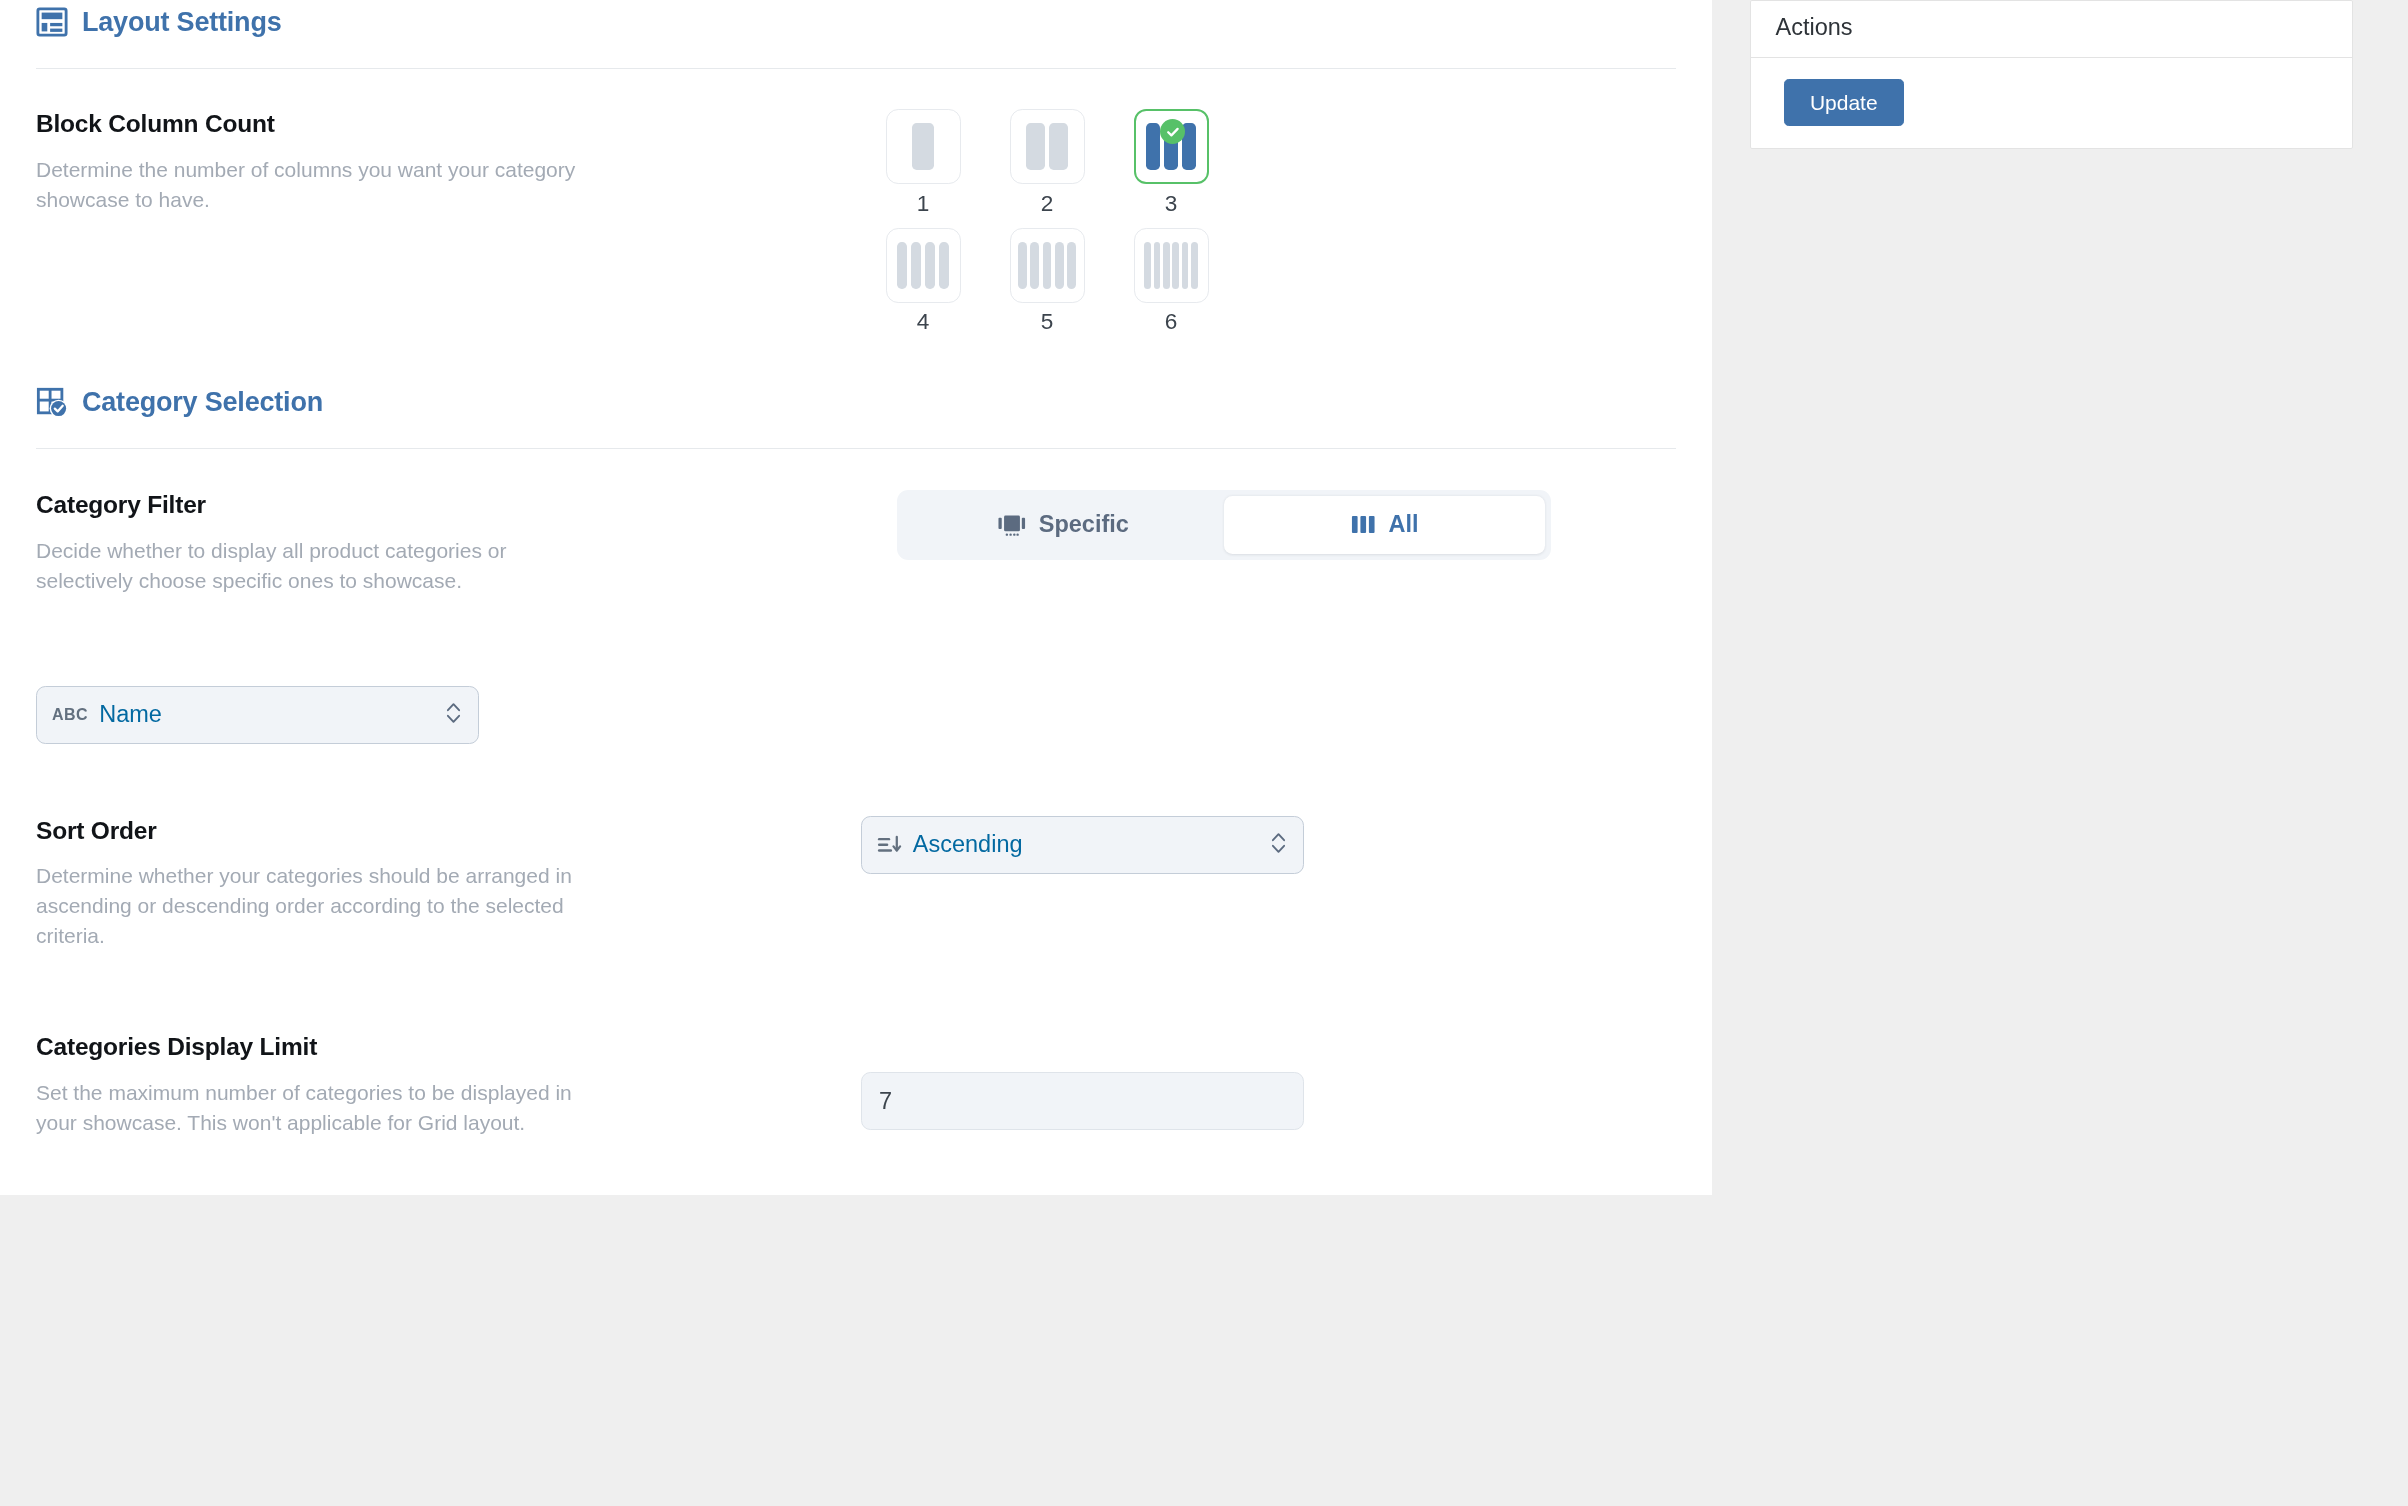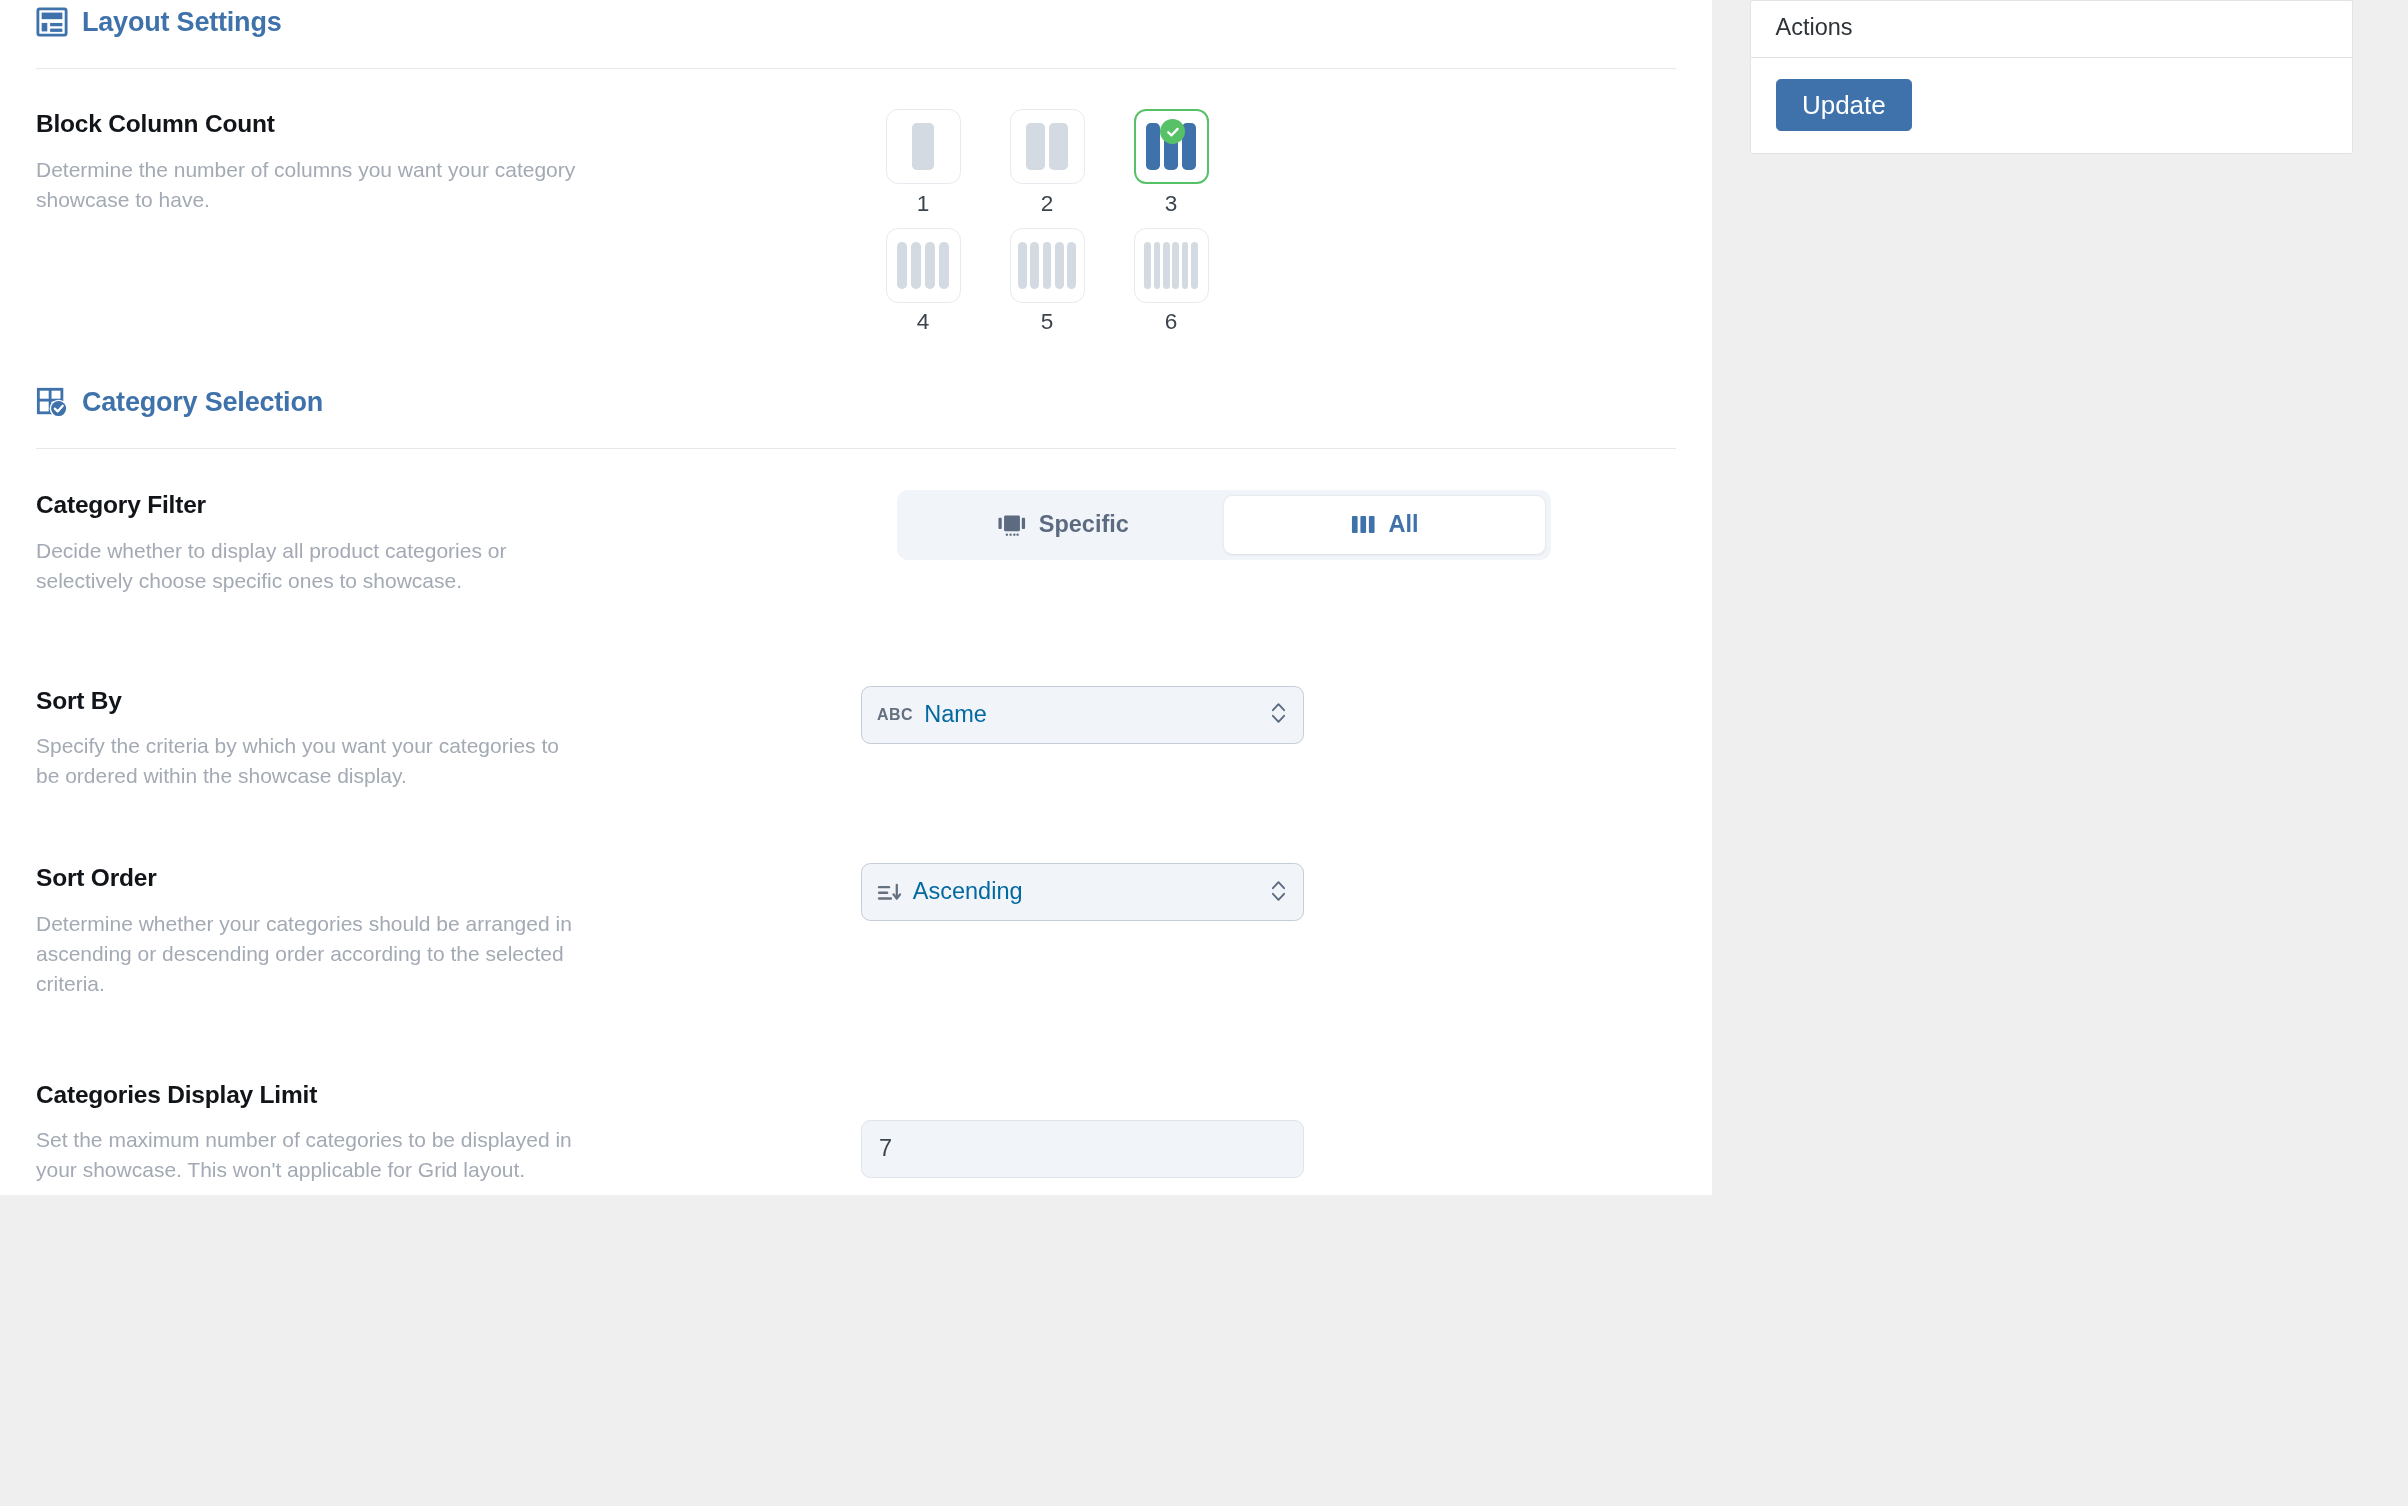--- a/index.html
+++ b/index.html
@@ -252,24 +252,25 @@
   .actions-body {
     border-top: 0.9px solid #e3e3e3;
     padding: 21px 24.5px 22.6px;
   }
   .btn-primary {
     background: #3f72ab;
     color: #ffffff;
     border: 0.9px solid #3f72ab;
     border-radius: 4.7px;
     font-family: inherit;
-    font-size: 26px;
+    font-size: 21px;
     padding: 12.2px 25.4px;
     line-height: 1;
     cursor: pointer;
+    margin-left: 8px;
   }
 </style>
 </head>
 <body>
 
 <div class="screen">
 
   <div class="main-panel">
 
     <div class="section-head">
@@ -404,24 +405,20 @@
                 <rect x="19" y="2" width="6" height="18" rx="1" fill="#3f72ab"></rect>
               </svg>
             </span>
             <span>All</span>
           </button>
         </div>
       </div>
     </div>
 
     <div class="field-row" style="margin-top:90px;">
-      <div class="field-desc">
-        <div class="field-title">Sort By</div>
-        <div class="field-help">Specify the criteria by which you want your categories to be ordered within the showcase display.</div>
-      </div>
       <div class="field-control">
         <div class="select-box">
           <span class="select-icon">
             <span class="abc-glyph">ABC</span>
           </span>
           <span class="select-value">Name</span>
           <span class="select-caret">
             <svg viewBox="0 0 20 30" width="19" height="28" aria-hidden="true">
               <path d="M4 12 L10 5.5 L16 12" fill="none" stroke="#5c6b80" stroke-width="2" stroke-linecap="round" stroke-linejoin="round"></path>
               <path d="M4 18 L10 24.5 L16 18" fill="none" stroke="#5c6b80" stroke-width="2" stroke-linecap="round" stroke-linejoin="round"></path>

